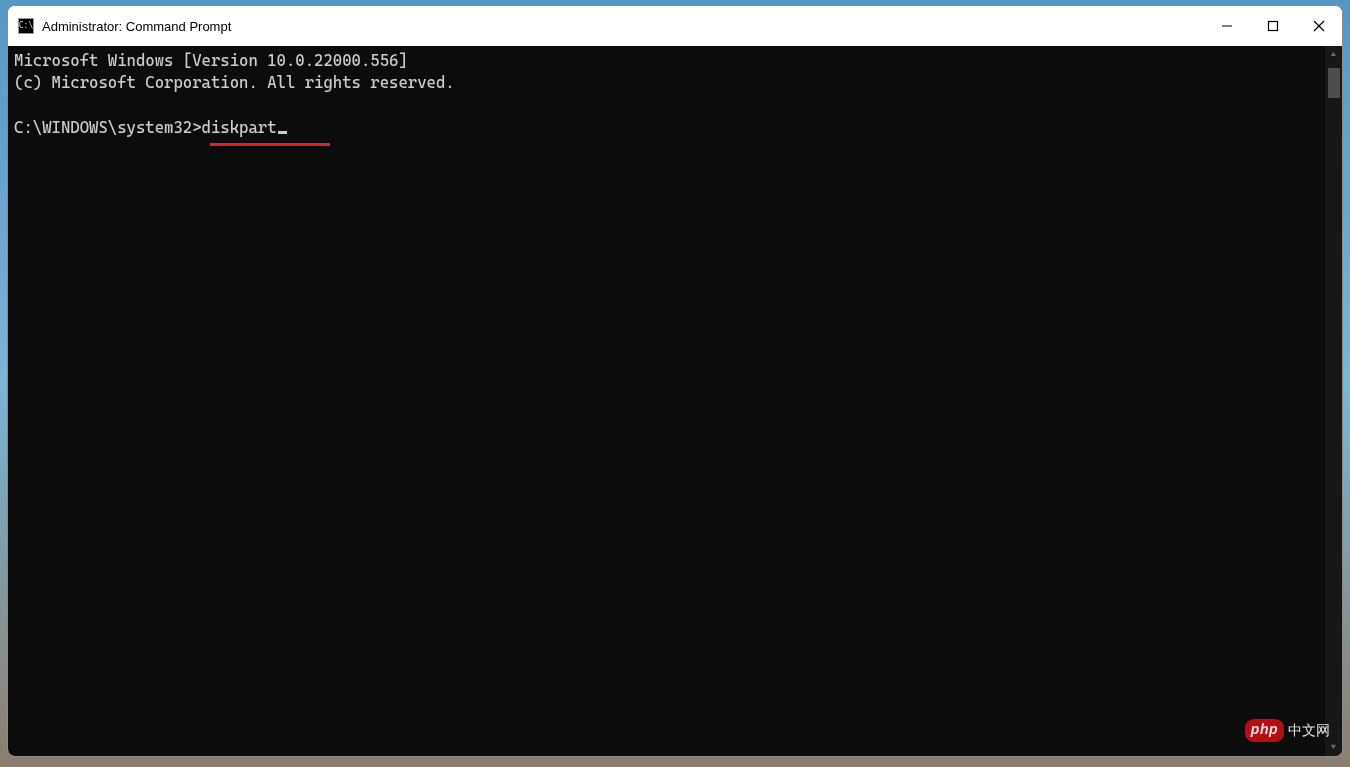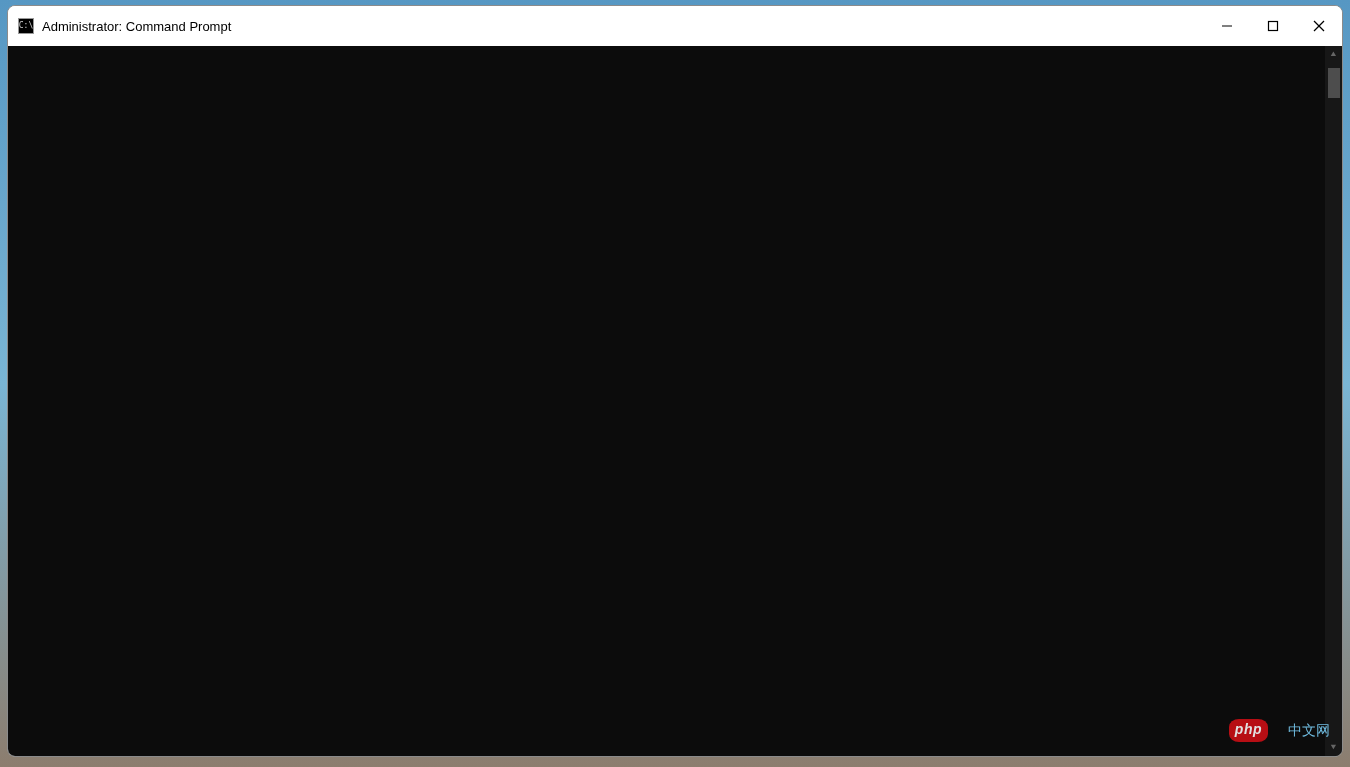--- a/index.html
+++ b/index.html
@@ -125,36 +125,36 @@
       background: #cccccc;
       vertical-align: -1px;
       margin-left: 1px;
     }
     .watermark {
       position: absolute;
       right: 12px;
       bottom: 14px;
       display: flex;
       align-items: center;
-      gap: 20px;
+      gap: 4px;
       opacity: 0.88;
     }
     .wm-badge {
       background: #cf0f16;
       color: #fff;
       font-family: Arial, sans-serif;
       font-weight: 700;
       font-style: italic;
       font-size: 14px;
       padding: 1px 6px 2px 6px;
       border-radius: 10px / 8px;
       letter-spacing: 0.5px;
     }
     .wm-text {
-      color: #7dd3fc;
+      color: #ffffff;
       font-family: Liberation Sans, sans-serif;
       font-size: 14px;
     }
   </style>
 </head>
 <body>
 
 <div class="window">
   <div class="titlebar">
     <span class="app-icon">
@@ -176,20 +176,24 @@
       <button class="win-btn close-btn" aria-label="Close">
         <svg viewBox="0 0 12 12">
           <line x1="1" y1="1" x2="11" y2="11" stroke="#000" stroke-width="1.2"></line>
           <line x1="11" y1="1" x2="1" y2="11" stroke="#000" stroke-width="1.2"></line>
         </svg>
       </button>
     </div>
   </div>
 
   <div class="console">
+    <div class="console-content"><span>Microsoft Windows [Version 10.0.22000.556]</span>
+<span>(c) Microsoft Corporation. All rights reserved.</span>
+<span></span>
+<span class="prompt-line"><span>C:\WINDOWS\system32&gt;</span><span>diskpart</span><span class="cursor"></span><span class="underline-annotation" style="left:196px;width:120px;"></span></span></div>
 
     <div class="scrollbar-track">
       <div class="scrollbar-arrow up">▲</div>
       <div class="scrollbar-thumb"></div>
       <div class="scrollbar-arrow down">▼</div>
     </div>
 
     <div class="watermark">
       <span class="wm-badge">php</span>
       <span class="wm-text">中文网</span>

